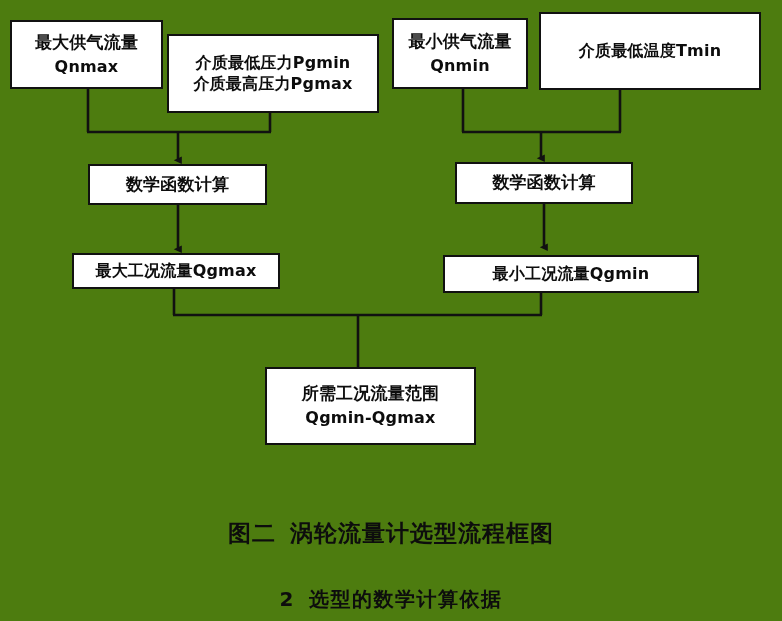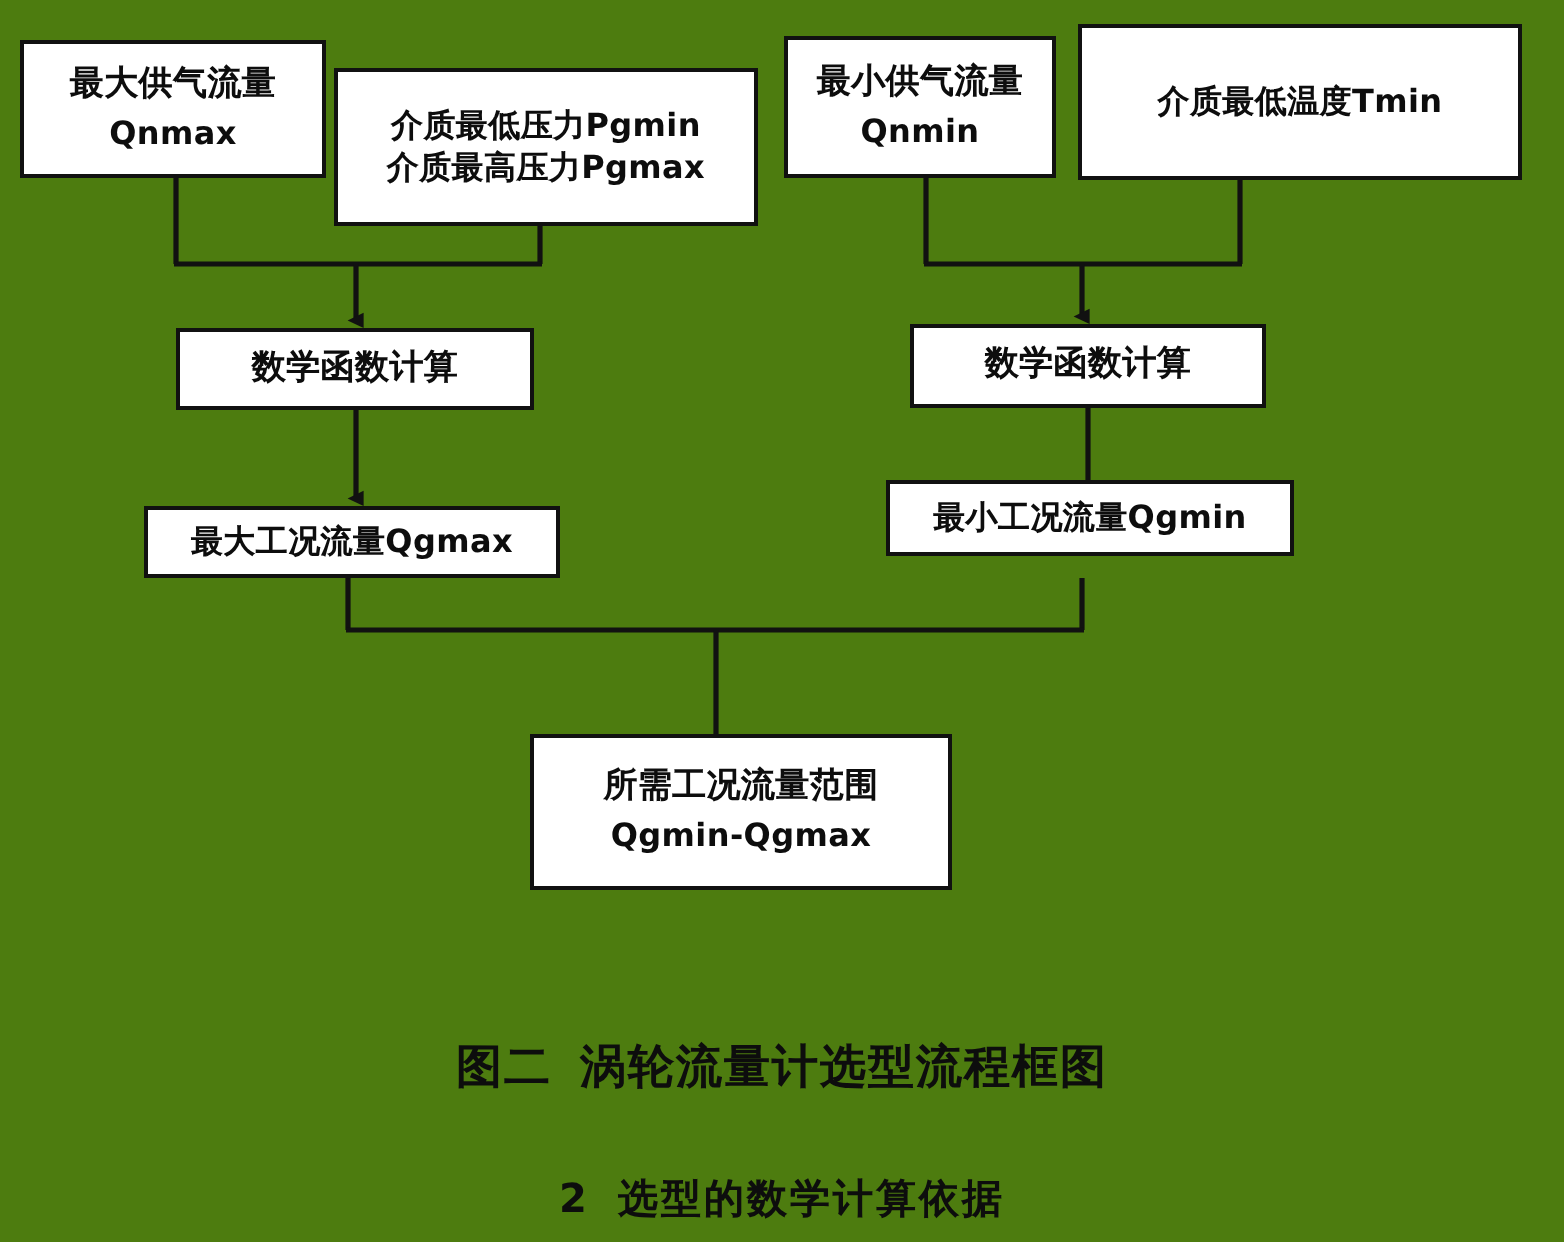--- a/index.html
+++ b/index.html
@@ -60,21 +60,21 @@
     margin-top: 3px;
   }
   
   #node-qnmax      { left: 10px;  top: 20px;  width: 153px; height: 69px; }
   #node-pgmin-tmax { left: 167px; top: 11px;  width: 212px; height: 79px; margin-top: 23px; }
   #node-qnmin      { left: 392px; top: 18px;  width: 136px; height: 71px; }
   #node-pgmax-tmin { left: 539px; top: 12px;  width: 222px; height: 78px; }
   #node-math-left  { left: 88px;  top: 164px; width: 179px; height: 41px; }
   #node-math-right { left: 455px; top: 162px; width: 178px; height: 42px; }
   #node-qgmax      { left: 72px;  top: 253px; width: 208px; height: 36px; }
-  #node-qgmin      { left: 443px; top: 240px; width: 204px; height: 38px; }
+  #node-qgmin      { left: 443px; top: 255px; width: 256px; height: 38px; }
   #node-range      { left: 265px; top: 367px; width: 211px; height: 78px; }
 
   .caption {
     position: absolute;
     left: 0;
     width: 782px;
     text-align: center;
     font-family: "DejaVu Sans", "Liberation Sans", sans-serif;
     font-weight: 700;
     color: #0d0d0d;

